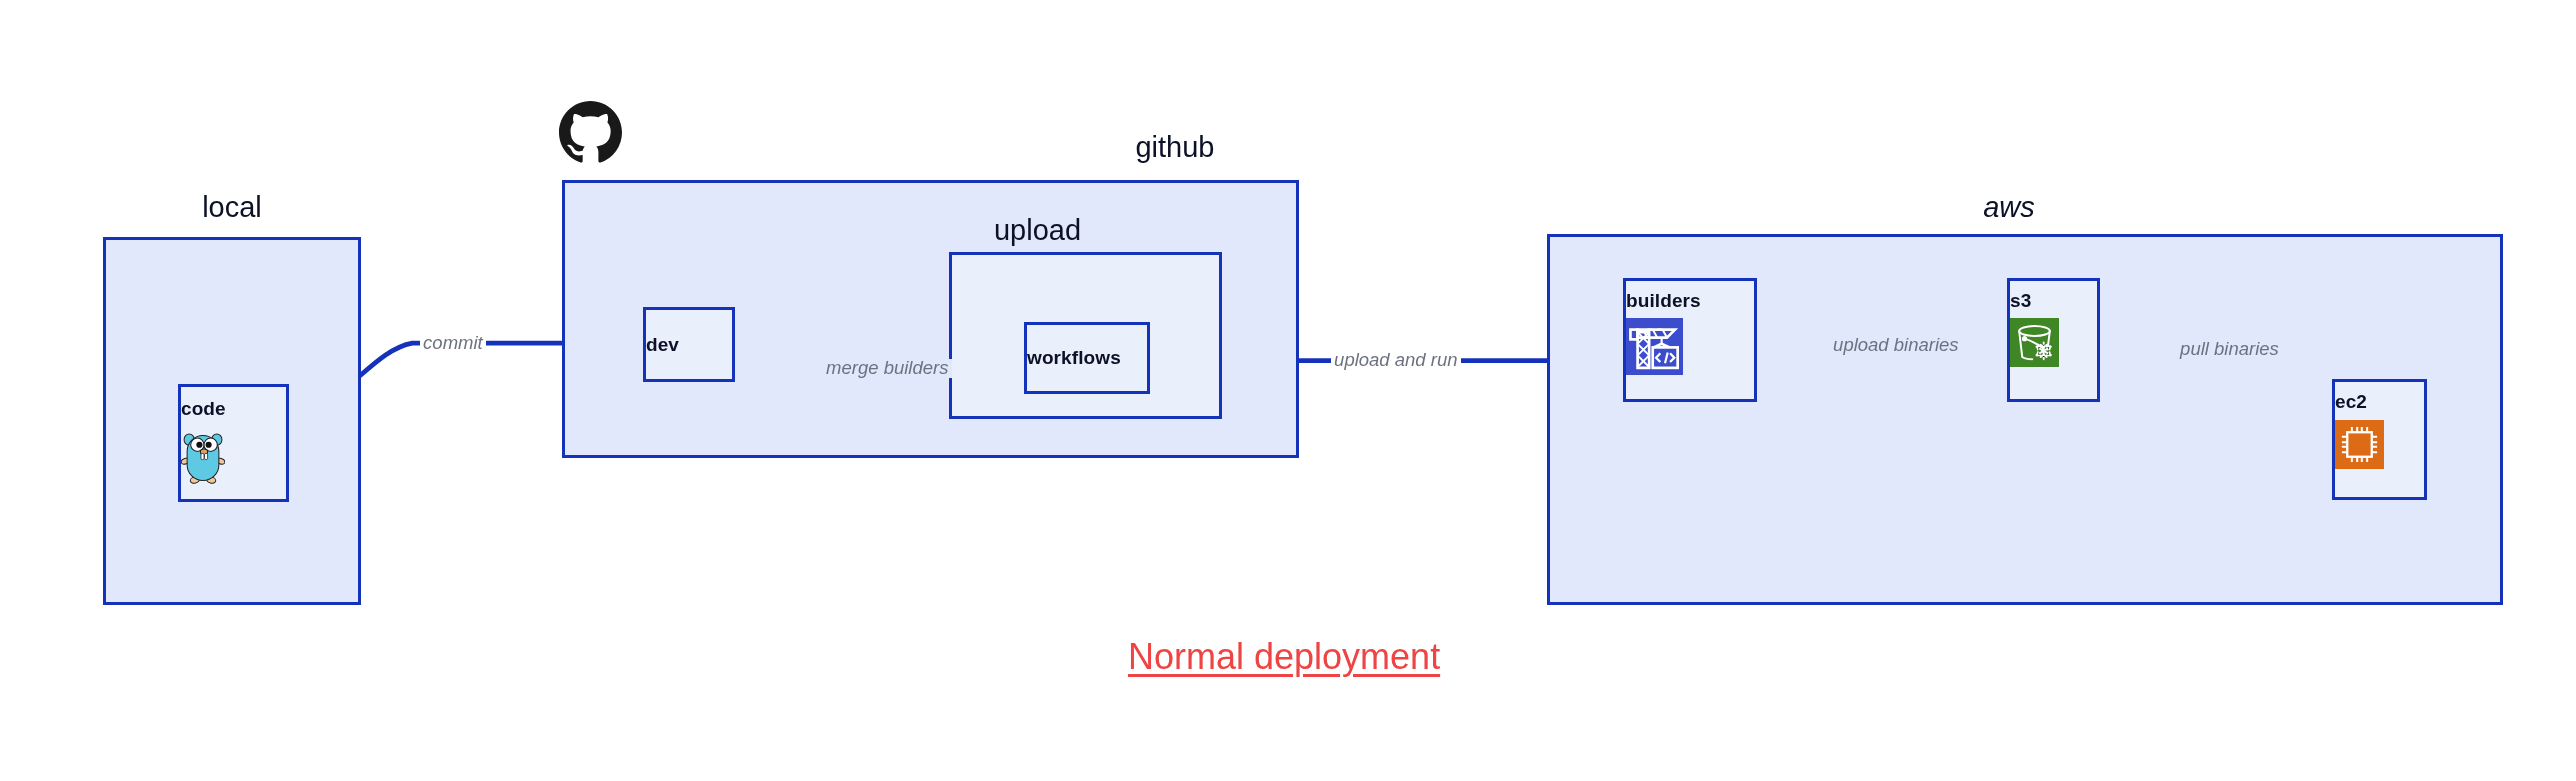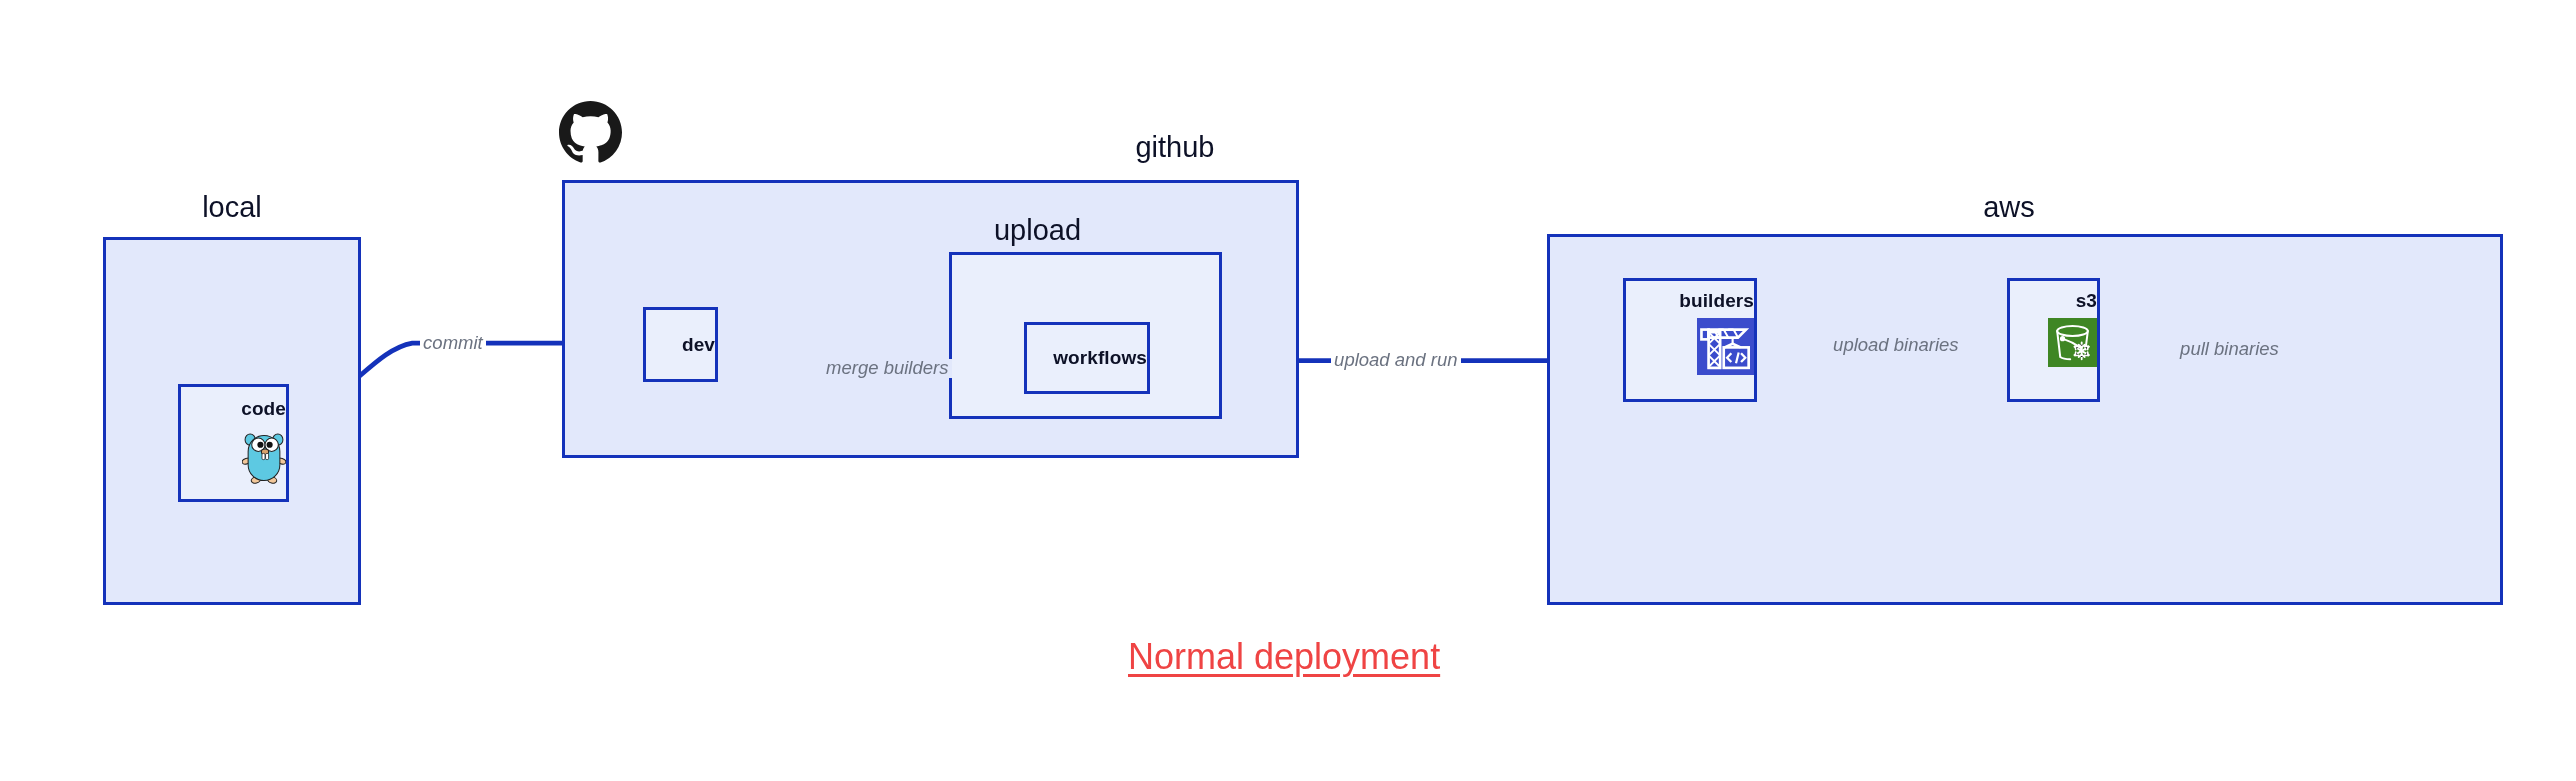--- a/index.html
+++ b/index.html
@@ -42,21 +42,21 @@
     letter-spacing: 0px;
   }
   
   .node-box {
     position: absolute;
     box-sizing: border-box;
     background: #eaeffc;
     border: 3.1px solid #1432ba;
     display: flex;
     flex-direction: column;
-    align-items: flex-end;
+    align-items: flex-start;
   }
   .node-label {
     color: #0d1127;
     font-size: 19px;
     font-weight: bold;
     white-space: nowrap;
     letter-spacing: 0.1px;
   }
   .node-icon {
     display: block;
@@ -172,29 +172,29 @@
   <div class="group-title" style="left:1072px; top:131px; width:206px; text-align:center;">github</div>
 
   <div class="group-box" style="left:562px; top:180px; width:737px; height:278px;">
   </div>
 
   <div class="group-title" style="left:945px; top:214px; width:185px; text-align:center;">upload</div>
 
   <div class="sub-box" style="left:949px; top:252px; width:273px; height:167px;">
   </div>
 
-  <div class="node-box" style="left:643px; top:307px; width:75px; height:75px; justify-content:center;">
+  <div class="node-box" style="left:643px; top:307px; width:92px; height:75px; justify-content:center;">
     <span class="node-label">dev</span>
   </div>
 
   <div class="node-box" style="left:1024px; top:322px; width:126px; height:72px; justify-content:center;">
     <span class="node-label">workflows</span>
   </div>
 
-  <div class="group-title" style="left:1906px; top:191px; width:206px; text-align:center;">aws</div>
+  <div class="group-title" style="left:1906px; top:191px; width:206px; text-align:center;font-style:italic;">aws</div>
 
   <div class="group-box" style="left:1547px; top:234px; width:956px; height:371px;">
   </div>
 
   <div class="node-box" style="left:1623px; top:278px; width:134px; height:124px; padding-top:9.3px;">
     <span class="node-label">builders</span>
     <span class="node-icon" style="margin-top:6.2px;">
       <svg width="57" height="57" viewBox="0 0 64 64" xmlns="http://www.w3.org/2000/svg">
         <rect x="0" y="0" width="64" height="64" fill="#3b4ccc"></rect>
         <g fill="none" stroke="#ffffff" stroke-width="3">
@@ -246,20 +246,37 @@
           <path d="M40 51 L44 48 L48 51"></path>
           <path d="M36.2 41.4 L35.6 36.8 L40.2 37.4" stroke-width="2.1"></path>
           <path d="M51.8 44.6 L52.4 49.2 L47.8 48.6" stroke-width="2.1"></path>
           <path d="M51.8 41.4 L52.4 36.8 L47.8 37.4" stroke-width="2.1"></path>
           <path d="M36.2 44.6 L35.6 49.2 L40.2 48.6" stroke-width="2.1"></path>
         </g>
       </svg>
     </span>
   </div>
 
+  <div class="node-box" style="left:2332px; top:379px; width:95px; height:121px; padding-top:9.3px;">
+    <span class="node-label">ec2</span>
+    <span class="node-icon" style="margin-top:7.2px;">
+      <svg width="49" height="49" viewBox="0 0 64 64" xmlns="http://www.w3.org/2000/svg">
+        <rect x="0" y="0" width="64" height="64" fill="#dd6b15"></rect>
+        <g fill="none" stroke="#ffffff" stroke-width="3">
+          <rect x="16" y="16" width="32" height="32"></rect>
+        </g>
+        <g stroke="#ffffff" stroke-width="2.6" stroke-linecap="butt">
+          <path d="M22 16 L22 9 M29 16 L29 9 M35 16 L35 9 M42 16 L42 9"></path>
+          <path d="M22 48 L22 55 M29 48 L29 55 M35 48 L35 55 M42 48 L42 55"></path>
+          <path d="M16 22 L9 22 M16 29 L9 29 M16 35 L9 35 M16 42 L9 42"></path>
+          <path d="M48 22 L55 22 M48 29 L55 29 M48 35 L55 35 M48 42 L55 42"></path>
+        </g>
+      </svg>
+    </span>
+  </div>
 
   <div class="edge-label on-white" style="left:420px; top:334px;text-align:center;">commit</div>
 
   <div class="edge-label on-blue" style="left:823px; top:359px;">merge builders</div>
 
   <div class="edge-label on-white" style="left:1331px; top:351px;">upload and run</div>
 
   <div class="edge-label on-blue" style="left:1830px; top:336px;">upload binaries</div>
 
   <div class="edge-label on-blue" style="left:2177px; top:340px;">pull binaries</div>

